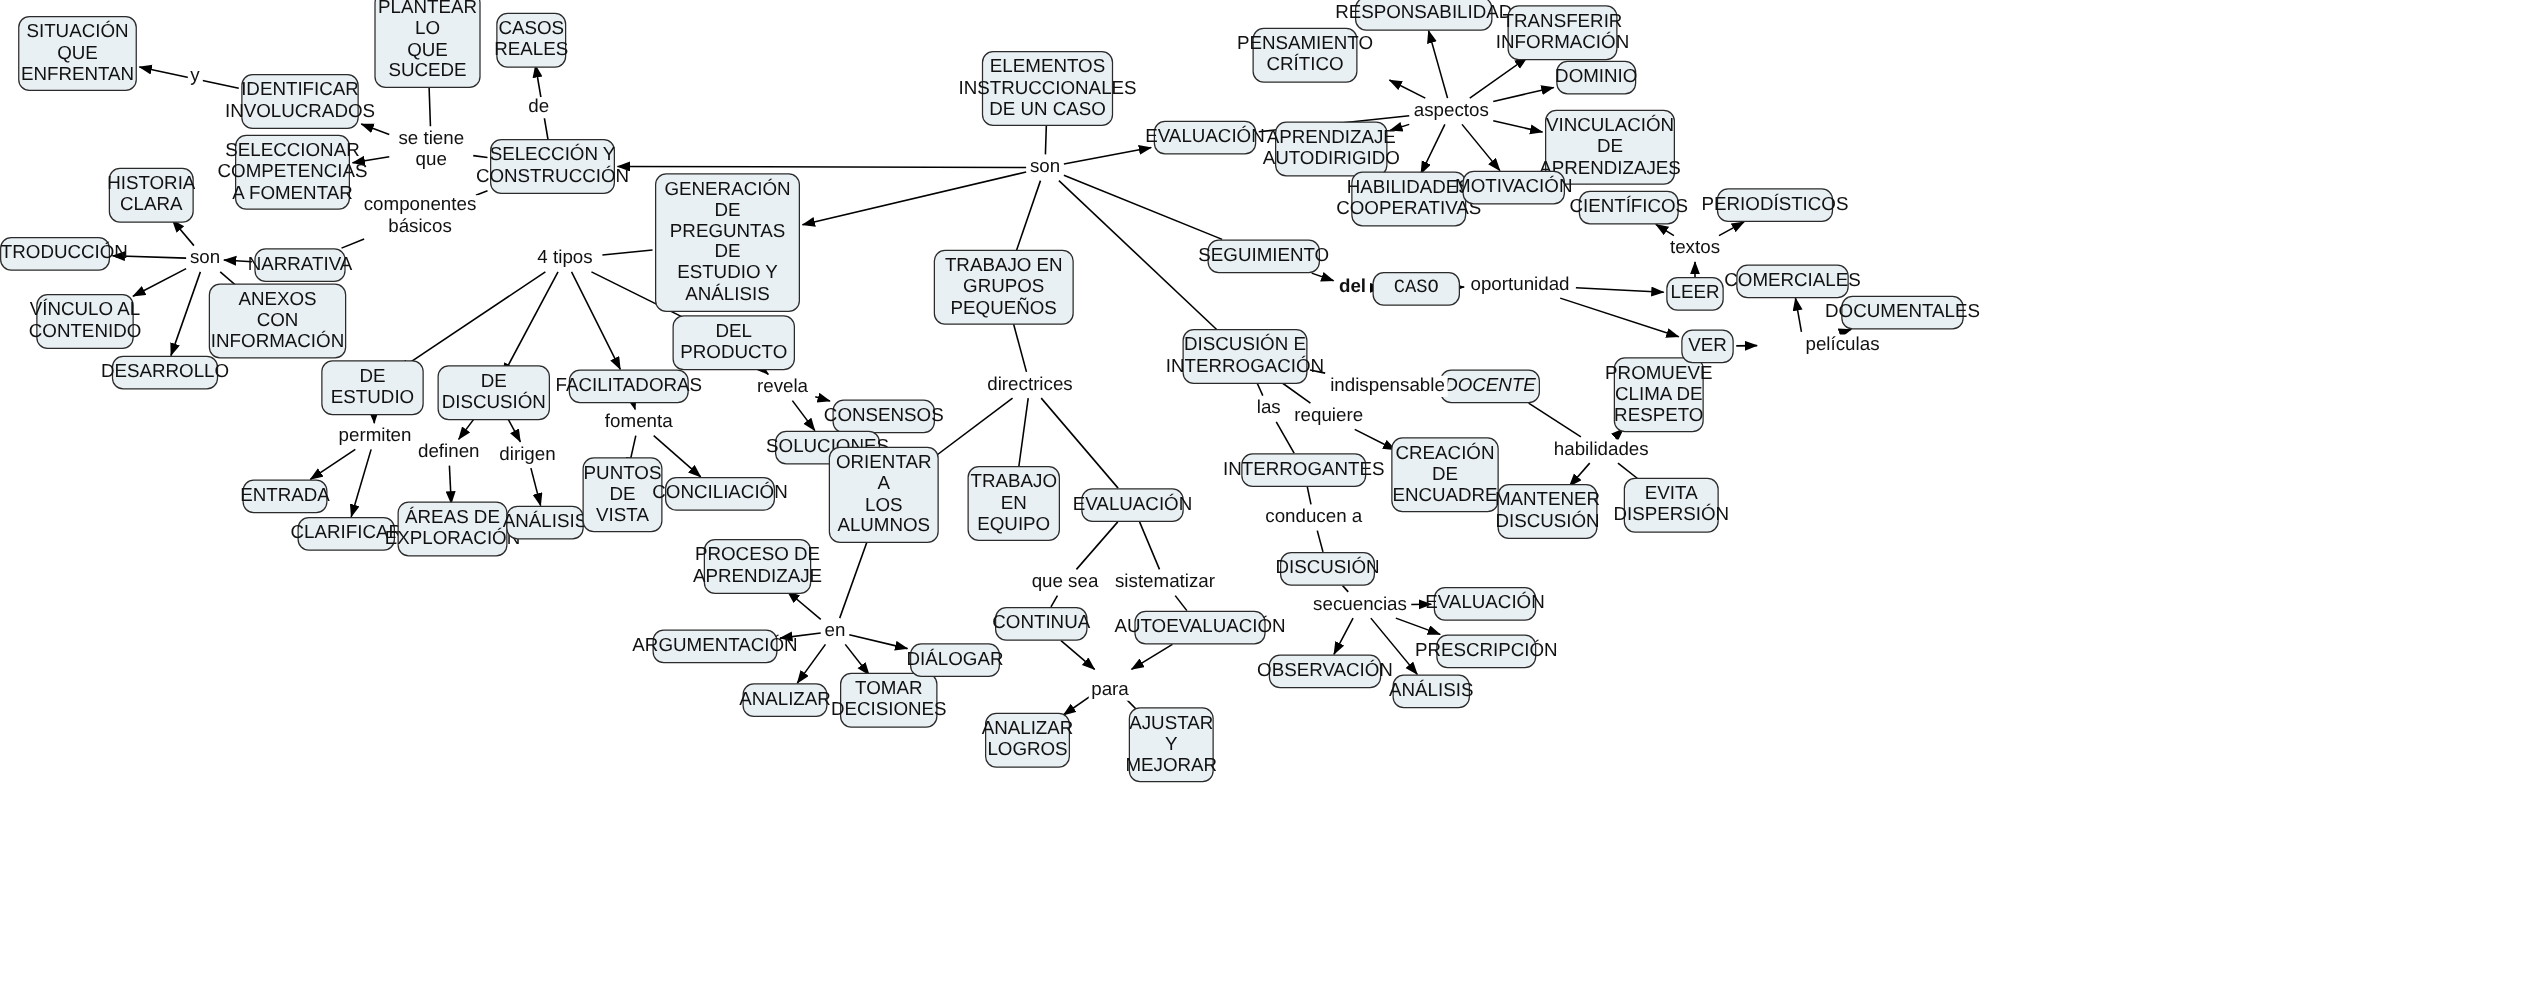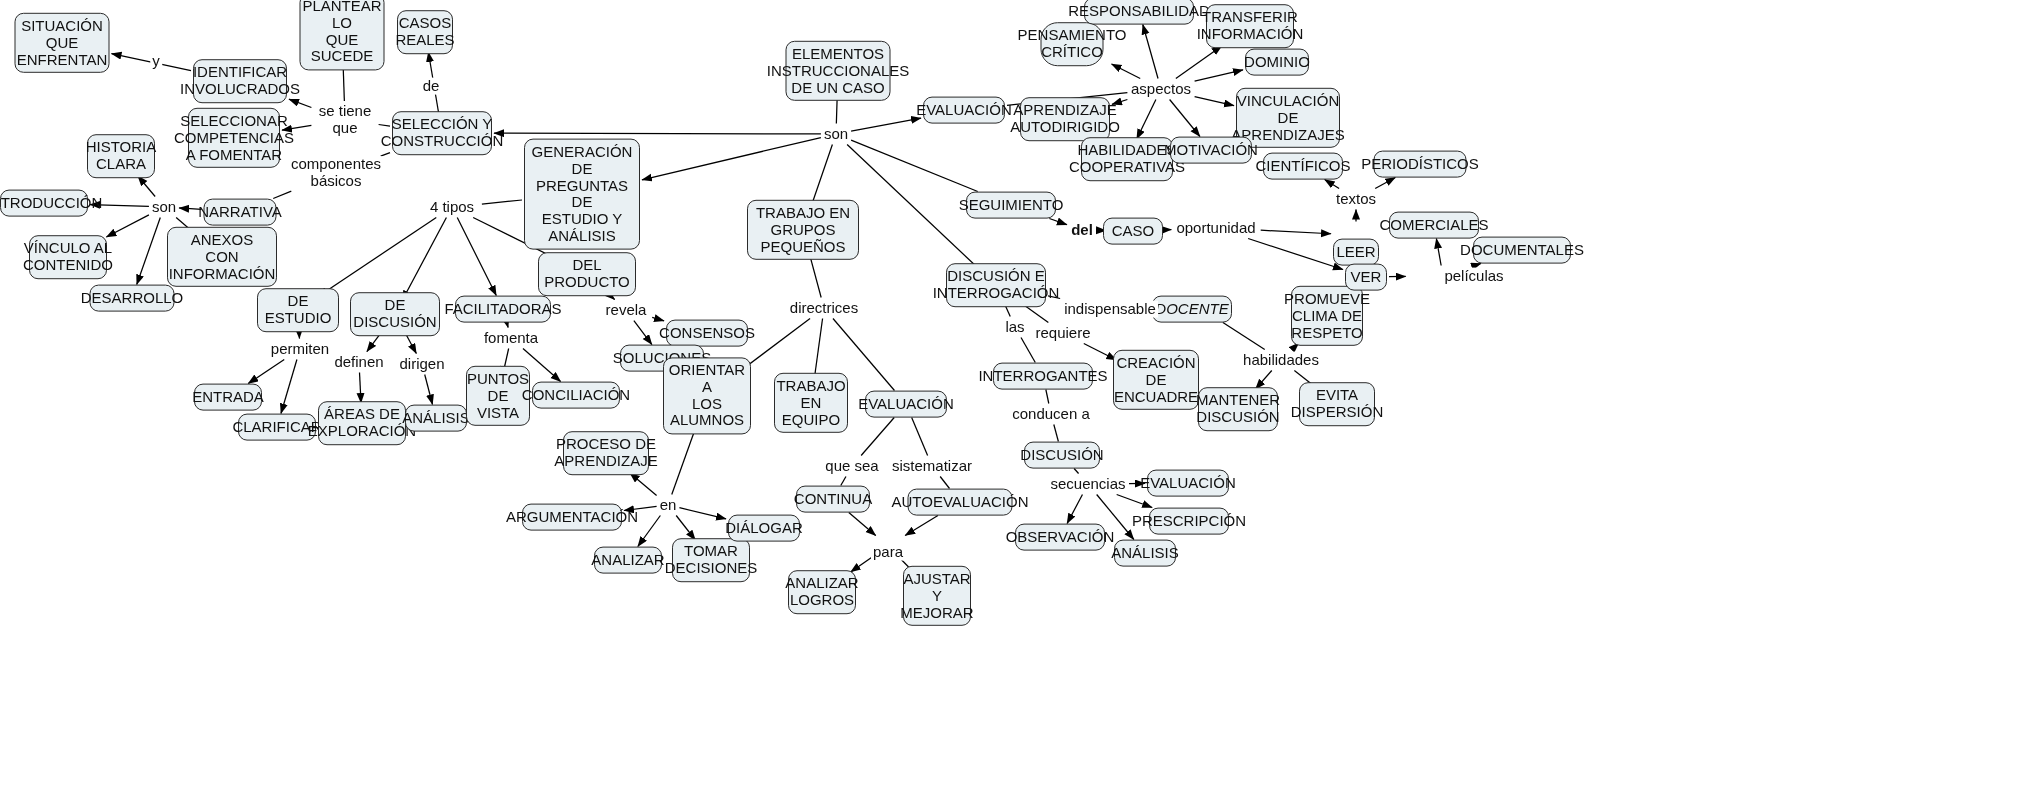--- a/index.html
+++ b/index.html
@@ -198,37 +198,37 @@
       <div class="node" style="left: 1145px; top: 553px; width: 62px; min-height: 23px;">ANÁLISIS</div>
       <div class="node" style="left: 1188px; top: 483px; width: 82px; min-height: 23px;">EVALUACIÓN</div>
       <div class="node" style="left: 1189px; top: 521px; width: 80px; min-height: 23px;">PRESCRIPCIÓN</div>
       <div class="node" style="left: 1238px; top: 409px; width: 80px; min-height: 36px;">MANTENER
 DISCUSIÓN</div>
       <div class="node" style="left: 1337px; top: 404px; width: 76px; min-height: 36px;">EVITA
 DISPERSIÓN</div>
       <div class="node" style="left: 1327px; top: 316px; width: 72px; min-height: 50px;">PROMUEVE
 CLIMA DE
 RESPETO</div>
-      <div class="node" style="left: 1072px; top: 44px; width: 63px; min-height: 36px; border-radius: 17px;">PENSAMIENTO
+      <div class="node" style="left: 1044px; top: 44px; width: 84px; min-height: 36px;">PENSAMIENTO
 CRÍTICO</div>
       <div class="node" style="left: 1139px; top: 11px; width: 110px; min-height: 23px;">RESPONSABILIDAD</div>
       <div class="node" style="left: 1250px; top: 26px; width: 88px; min-height: 36px;">TRANSFERIR
 INFORMACIÓN</div>
       <div class="node" style="left: 1277px; top: 62px; width: 64px; min-height: 23px;">DOMINIO</div>
       <div class="node" style="left: 1065px; top: 119px; width: 90px; min-height: 36px;">APRENDIZAJE
 AUTODIRIGIDO</div>
       <div class="node" style="left: 1288px; top: 118px; width: 104px; min-height: 36px;">VINCULACIÓN
 DE APRENDIZAJES</div>
       <div class="node" style="left: 1127px; top: 159px; width: 92px; min-height: 36px;">HABILIDADES
 COOPERATIVAS</div>
       <div class="node" style="left: 1211px; top: 150px; width: 82px; min-height: 23px;">MOTIVACIÓN</div>
-      <div class="node" style="left: 1133px; top: 231px; width: 60px; min-height: 23px;">CASO</div>
+      <div class="node" style="left: 1133px; top: 231px; width: 70px; min-height: 23px; font-family: Liberation Mono, monospace;">CASO</div>
       <div class="node" style="left: 1303px; top: 166px; width: 80px; min-height: 23px;">CIENTÍFICOS</div>
       <div class="node" style="left: 1420px; top: 164px; width: 93px; min-height: 23px;">PERIODÍSTICOS</div>
-      <div class="node" style="left: 1356px; top: 235px; width: 46px; min-height: 23px; margin-top: 17px;">LEER</div>
+      <div class="node" style="left: 1356px; top: 235px; width: 46px; min-height: 23px;">LEER</div>
       <div class="node" style="left: 1366px; top: 277px; width: 42px; min-height: 23px;">VER</div>
       <div class="node" style="left: 1434px; top: 225px; width: 90px; min-height: 23px;">COMERCIALES</div>
       <div class="node" style="left: 1522px; top: 250px; width: 98px; min-height: 23px;">DOCUMENTALES</div>
     </div>
   <div id="label-layer">
       <div class="linklabel" style="left: 156px; top: 61px;">y</div>
       <div class="linklabel" style="left: 345px; top: 120px;">se tiene
 que</div>
       <div class="linklabel" style="left: 431px; top: 86px;">de</div>
       <div class="linklabel" style="left: 336px; top: 173px;">componentes

